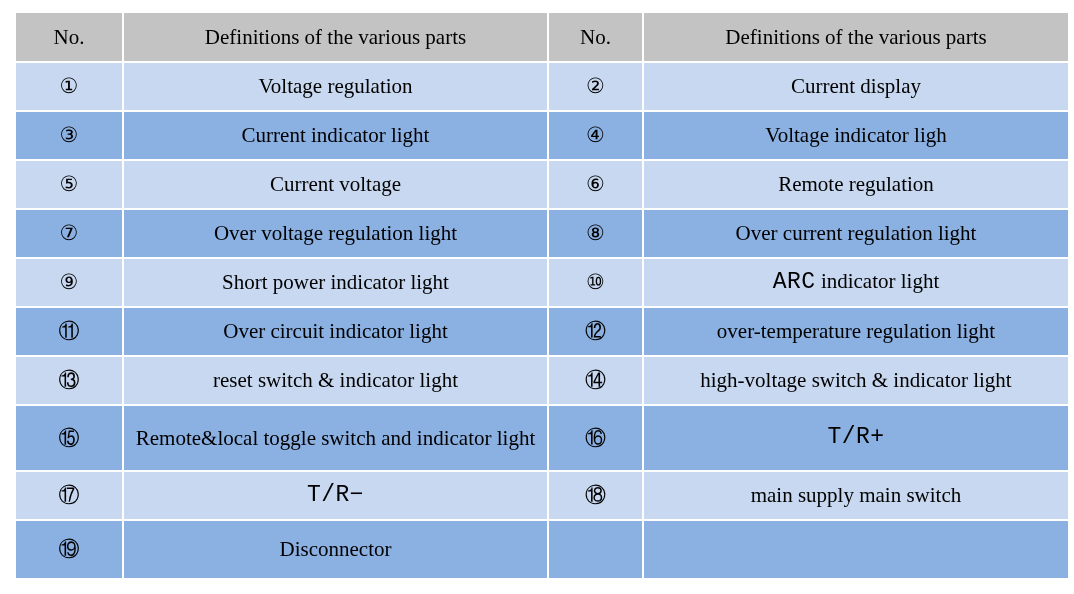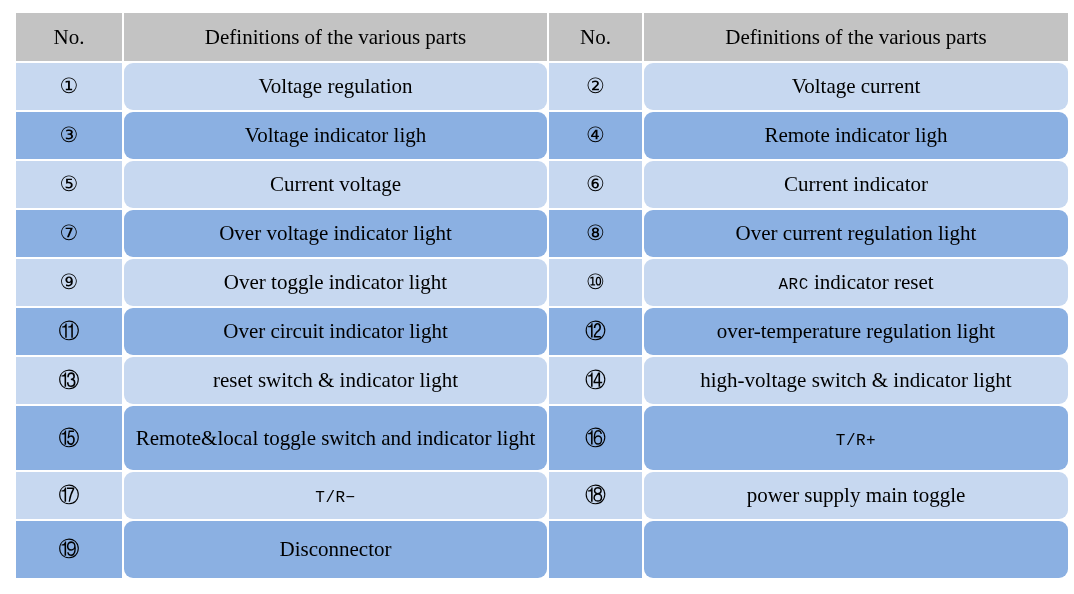--- a/index.html
+++ b/index.html
@@ -55,25 +55,25 @@
   tbody tr.row-dark  td { background: #8bb0e2; }
 
   tbody td { height: 45px; }
   tbody tr.tall td { height: 62px; }
   tbody tr.last td { height: 55px; }
 
   td.num {
     font-size: 23px;
     letter-spacing: 0;
   }
-  td.def { font-size: 21px; border-radius: 9px; }
+  td.def { font-size: 21px; }
 
   .mono {
     font-family: "Liberation Mono", "DejaVu Sans Mono", monospace;
-    font-size: 16px;
+    font-size: 23px;
     letter-spacing: 0.5px;
   }
   td.empty { font-size: 0; }
 </style>
 </head>
 <body>
 
 <div id="sheet">
   <table class="parts-table">
     <colgroup>
@@ -88,45 +88,45 @@
         <th>Definitions of the various parts</th>
         <th>No.</th>
         <th>Definitions of the various parts</th>
       </tr>
     </thead>
     <tbody id="tbody">
         <tr class="row-light">
           <td class="num">①</td>
           <td class="def">Voltage regulation</td>
           <td class="num">②</td>
-          <td class="def">Voltage current</td>
+          <td class="def">Current display</td>
         </tr>
         <tr class="row-dark">
           <td class="num">③</td>
+          <td class="def">Current indicator light</td>
+          <td class="num">④</td>
           <td class="def">Voltage indicator ligh</td>
-          <td class="num">④</td>
-          <td class="def">Remote indicator ligh</td>
         </tr>
         <tr class="row-light">
           <td class="num">⑤</td>
           <td class="def">Current voltage</td>
           <td class="num">⑥</td>
-          <td class="def">Current indicator</td>
+          <td class="def">Remote regulation</td>
         </tr>
         <tr class="row-dark">
           <td class="num">⑦</td>
-          <td class="def">Over voltage indicator light</td>
+          <td class="def">Over voltage regulation light</td>
           <td class="num">⑧</td>
           <td class="def">Over current regulation light</td>
         </tr>
         <tr class="row-light">
           <td class="num">⑨</td>
-          <td class="def">Over toggle indicator light</td>
+          <td class="def">Short power indicator light</td>
           <td class="num">⑩</td>
-          <td class="def"><span class="mono">ARC</span><span> indicator reset</span></td>
+          <td class="def"><span class="mono">ARC</span><span> indicator light</span></td>
         </tr>
         <tr class="row-dark">
           <td class="num">⑪</td>
           <td class="def">Over circuit indicator light</td>
           <td class="num">⑫</td>
           <td class="def">over-temperature regulation light</td>
         </tr>
         <tr class="row-light">
           <td class="num">⑬</td>
           <td class="def">reset switch &amp; indicator light</td>
@@ -136,21 +136,21 @@
         <tr class="row-dark tall">
           <td class="num">⑮</td>
           <td class="def">Remote&amp;local toggle switch and indicator light</td>
           <td class="num">⑯</td>
           <td class="def"><span class="mono">T/R+</span><span></span></td>
         </tr>
         <tr class="row-light">
           <td class="num">⑰</td>
           <td class="def"><span class="mono">T/R−</span><span></span></td>
           <td class="num">⑱</td>
-          <td class="def">power supply main toggle</td>
+          <td class="def">main supply main switch</td>
         </tr>
         <tr class="row-dark last">
           <td class="num">⑲</td>
           <td class="def">Disconnector</td>
           <td class="num empty"></td>
           <td class="def empty"></td>
         </tr>
       </tbody>
   </table>
 </div>

